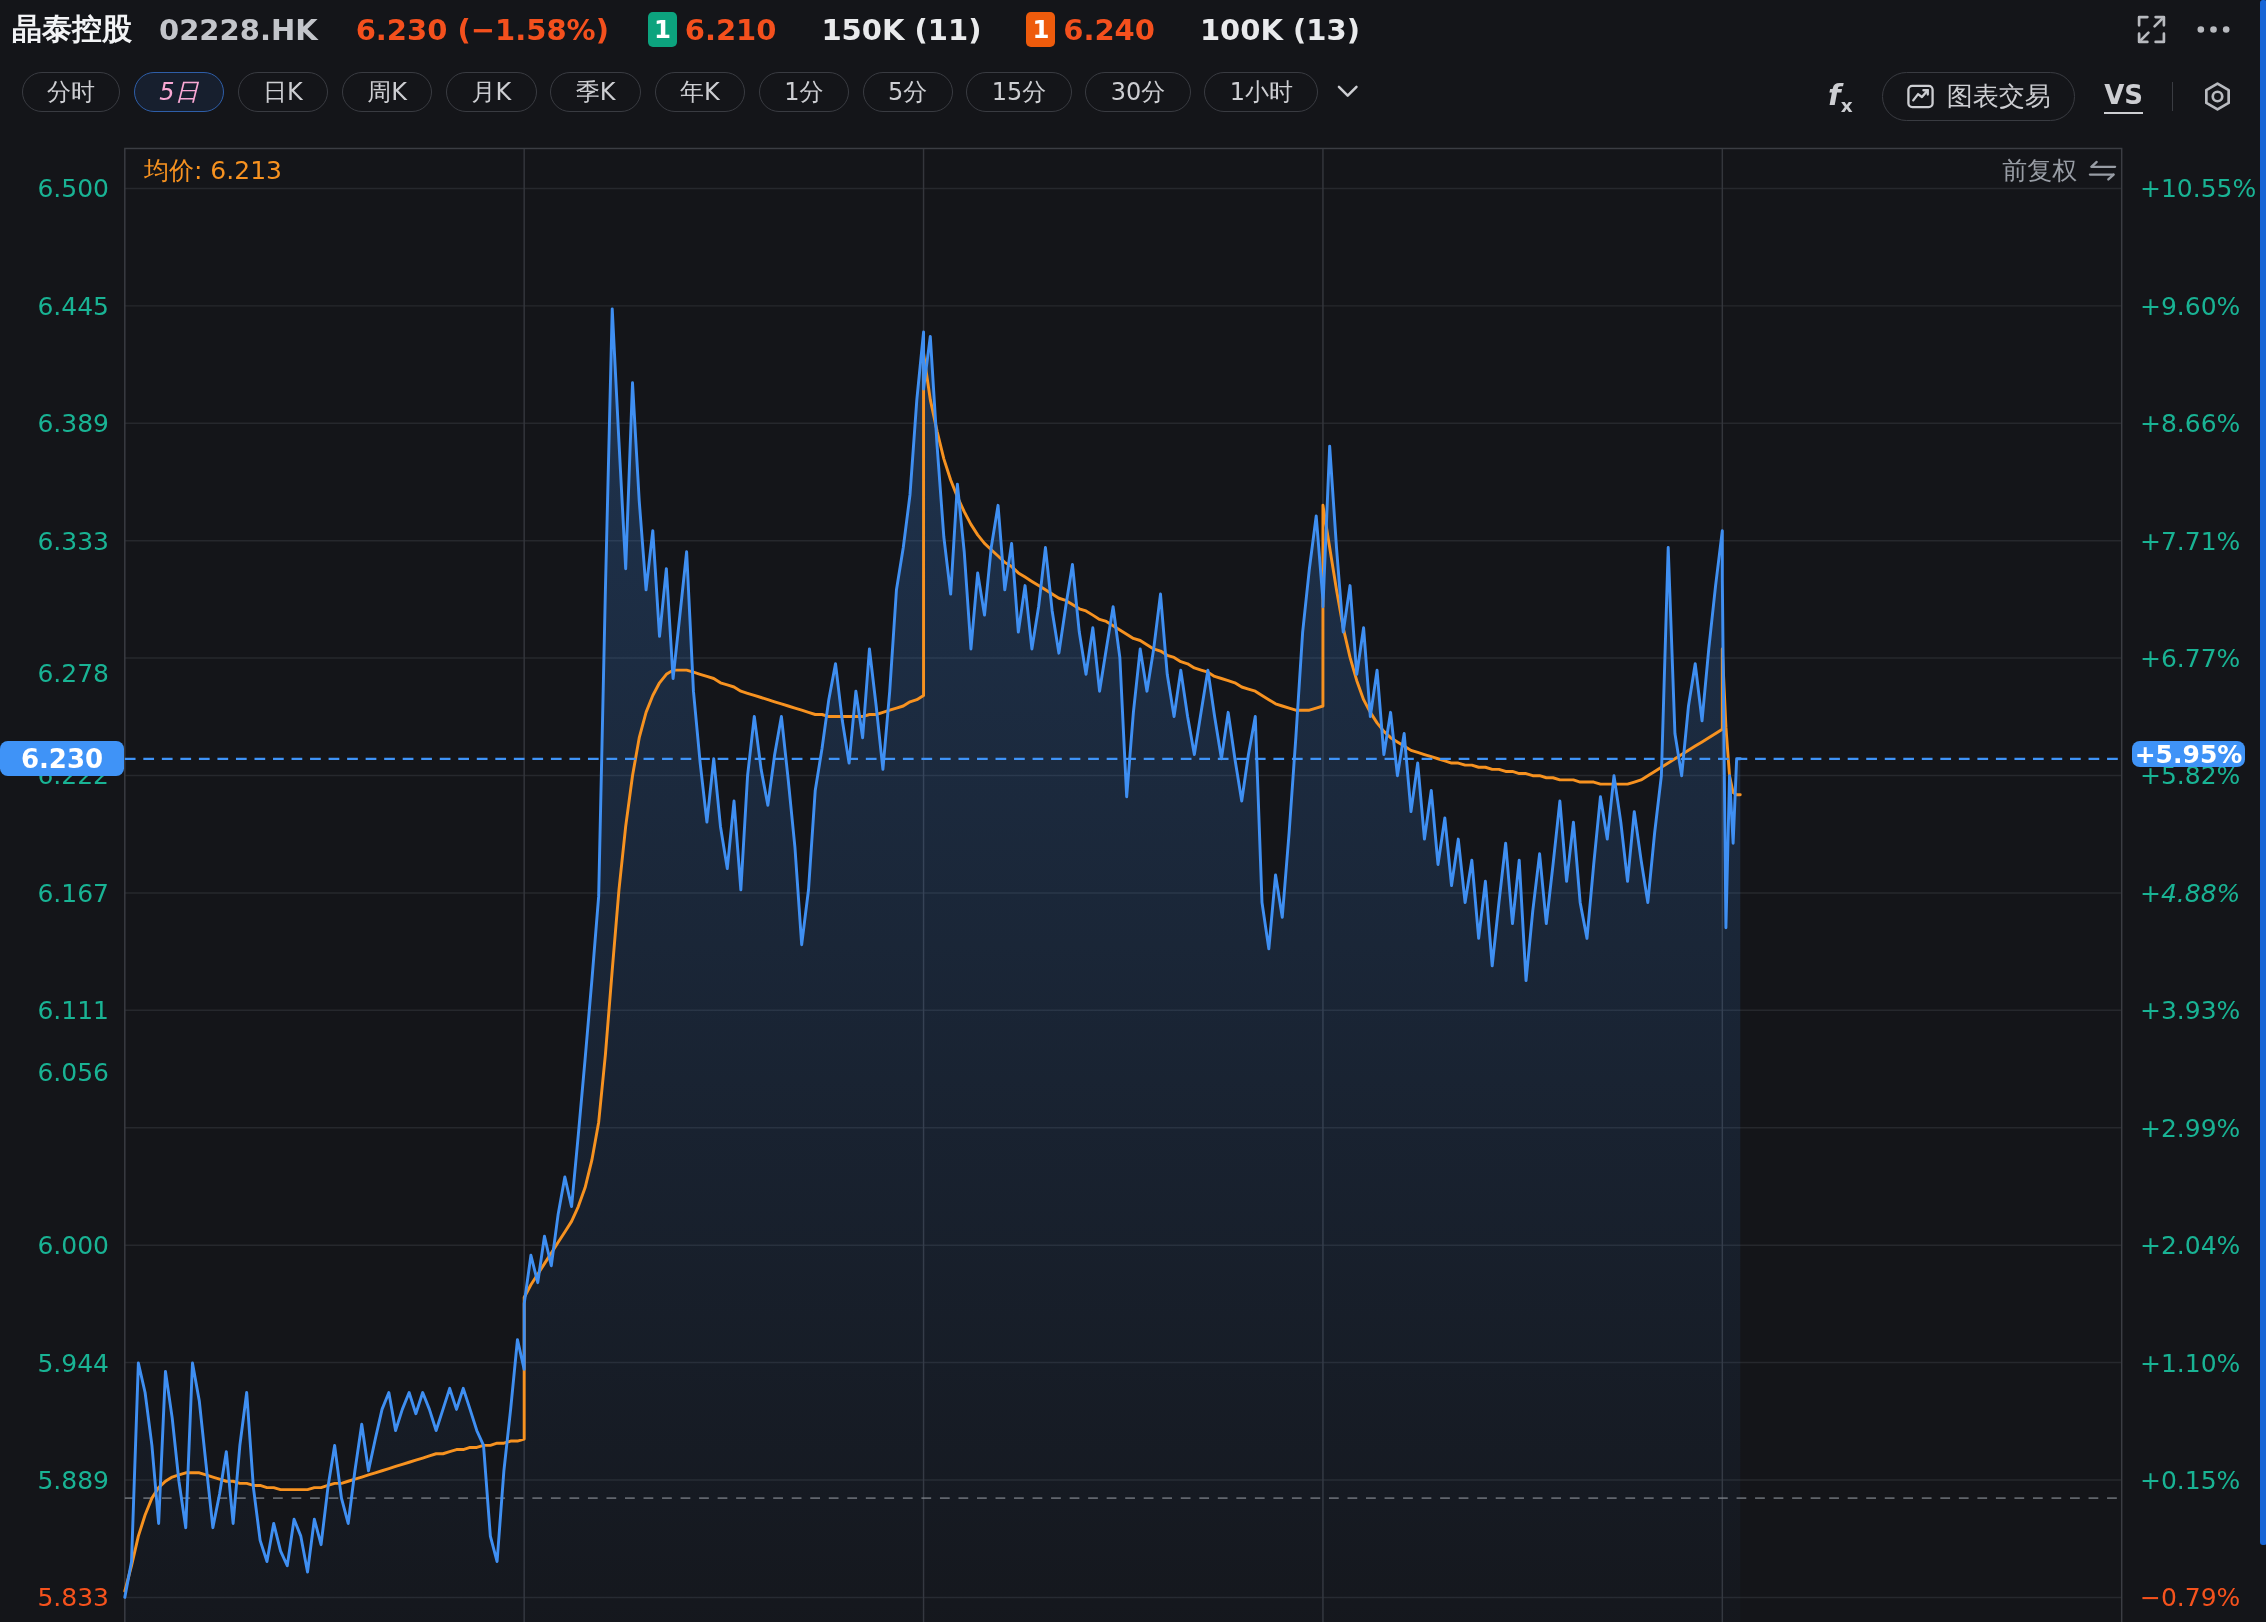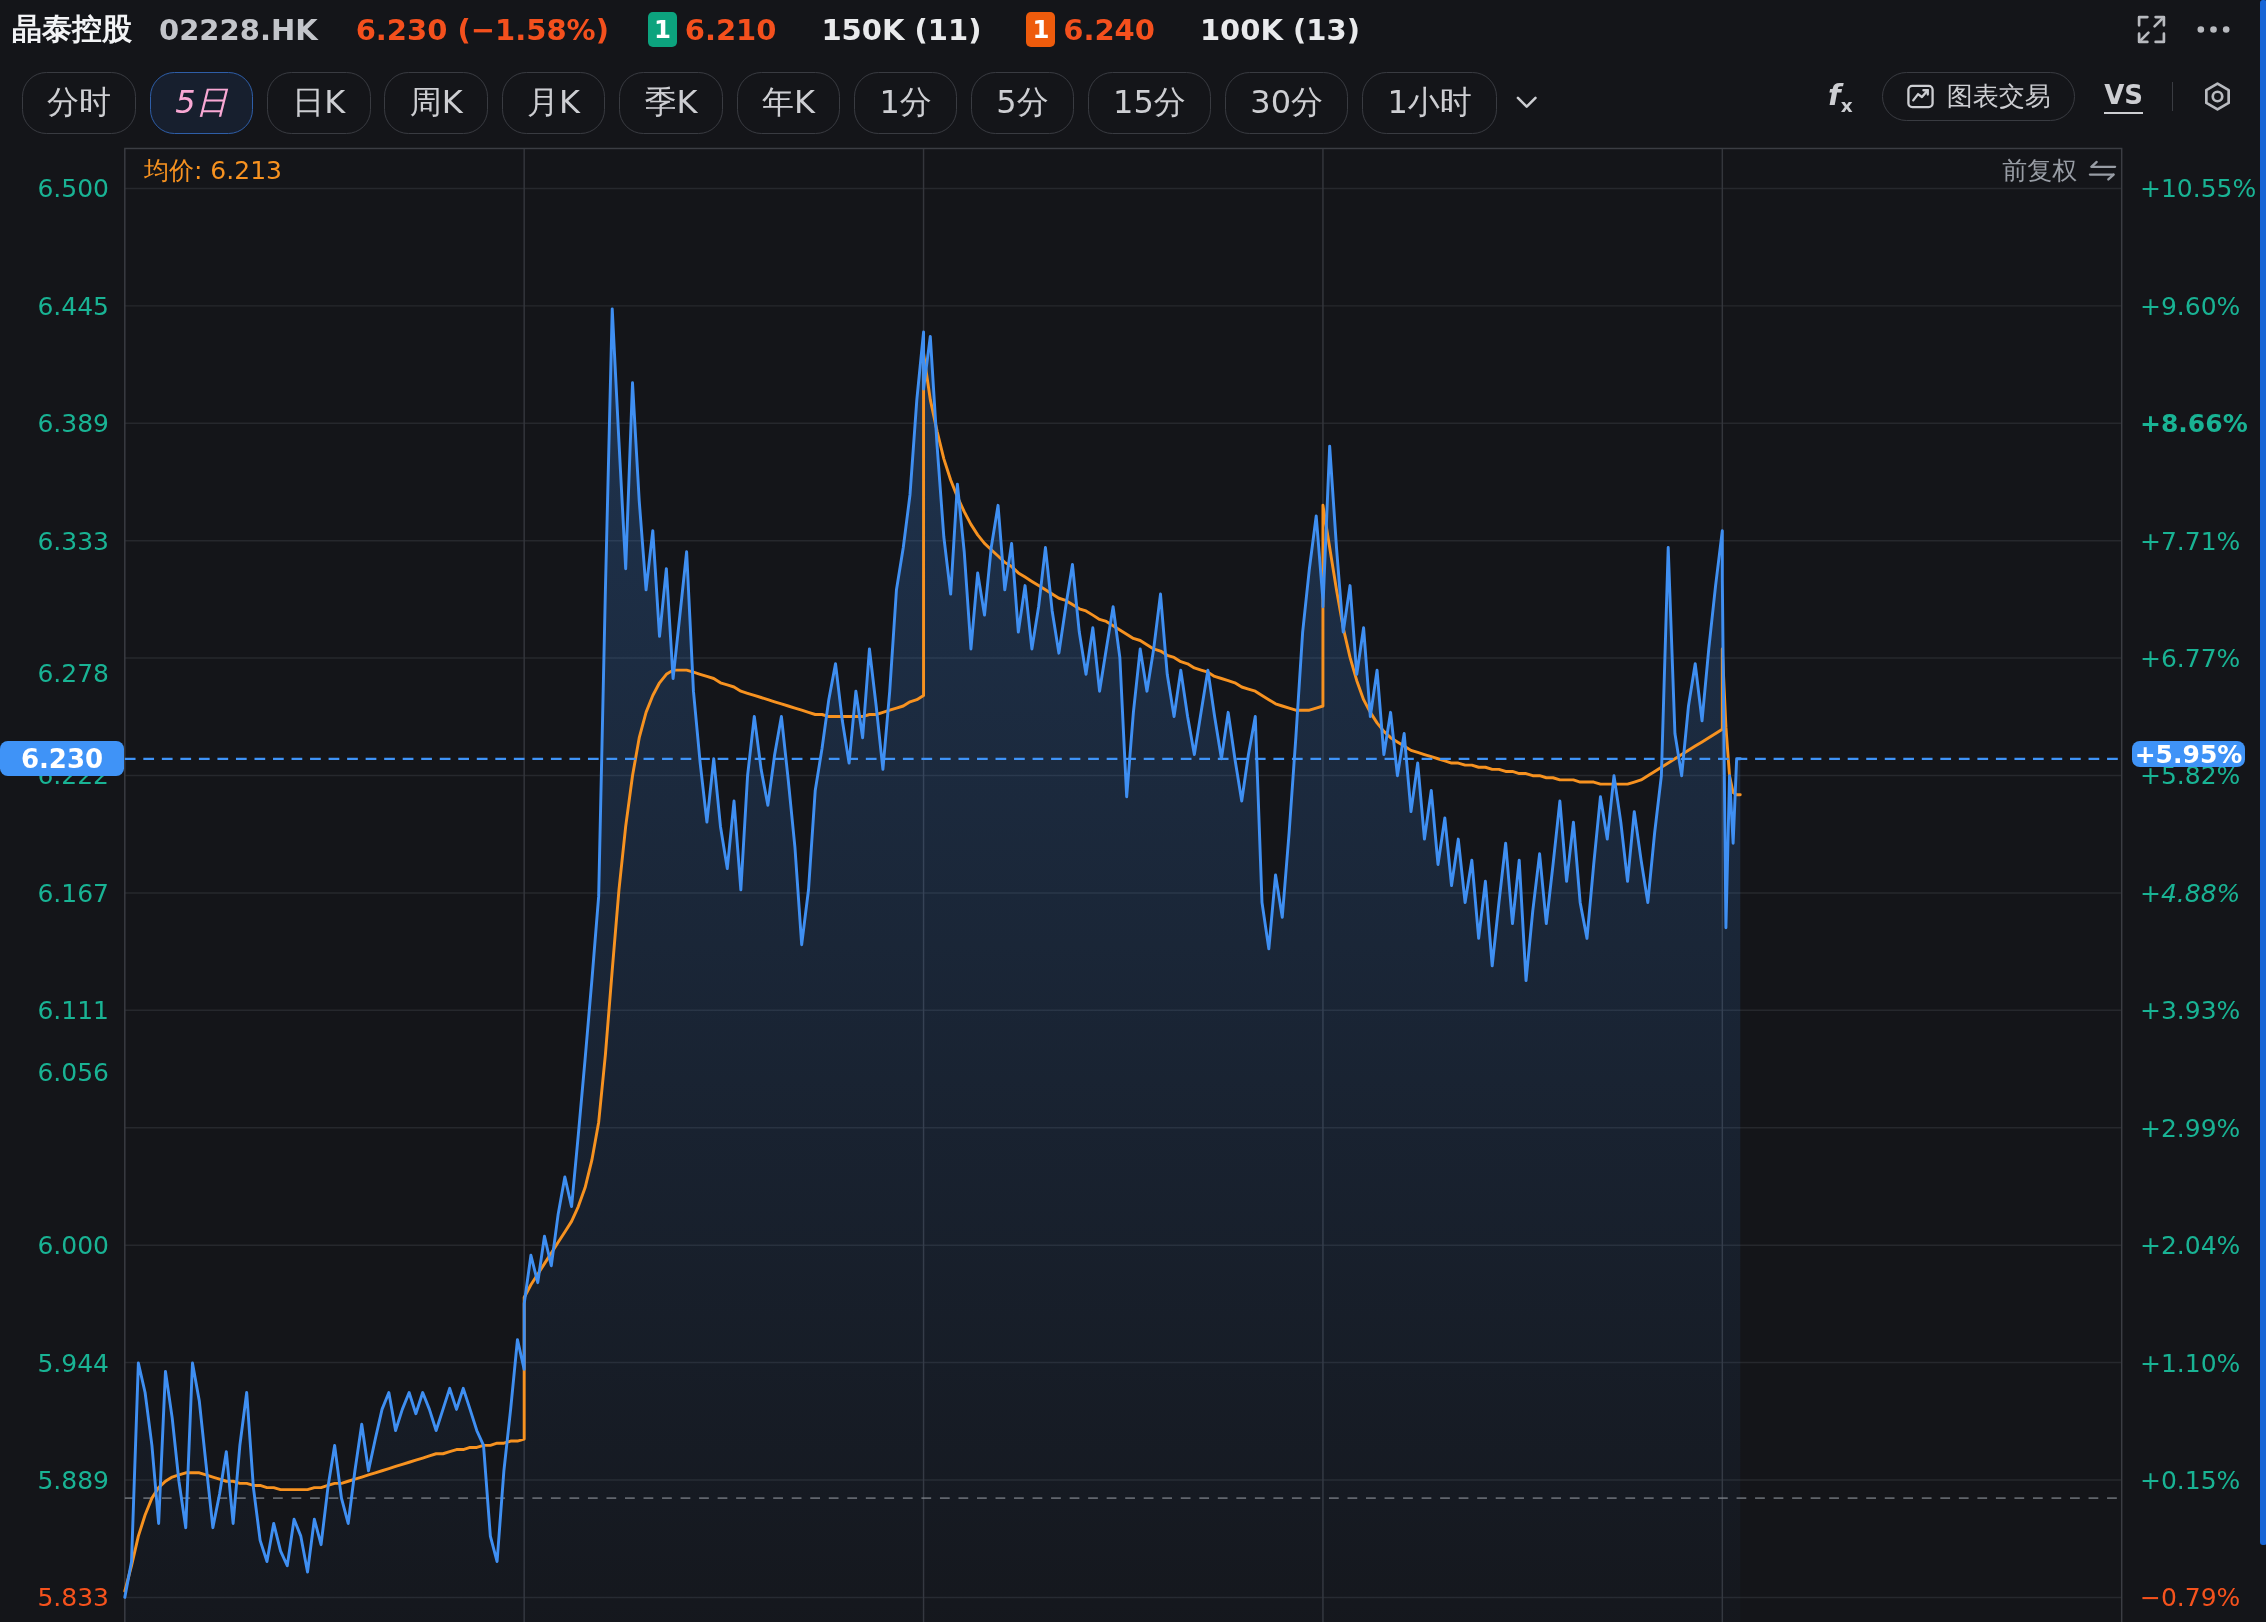--- a/index.html
+++ b/index.html
@@ -13,22 +13,22 @@
   .price-chg{font-size:29px;font-weight:700;color:#f4501d;margin-left:38px;}
   .lvl-badge{width:29px;height:35px;border-radius:4.9px;color:#fff;font-size:24.4px;font-weight:700;
     display:flex;align-items:center;justify-content:center;}
   .bid-badge{background:#0ca37e;margin-left:39px;}
   .ask-badge{background:#ee5b0c;margin-left:45px;}
   .quote-price{font-size:29px;font-weight:700;color:#f4501d;margin-left:7.8px;}
   .quote-size{font-size:29px;font-weight:600;color:#e9eaec;margin-left:45px;}
   .header-right{position:absolute;right:33px;top:0;height:59px;display:flex;align-items:center;gap:27px;}
   
   .toolbar{position:absolute;top:72px;left:21.5px;display:flex;align-items:center;gap:13.7px;}
-  .pill{height:62px;border:1px solid #393b41;border-radius:24.4px;padding:0 24.4px;display:flex;align-items:center;
-    font-size:32px;color:#cdced2;white-space:nowrap;cursor:pointer;}
+  .pill{height:40px;border:1px solid #393b41;border-radius:24.4px;padding:0 24.4px;display:flex;align-items:center;
+    font-size:24px;color:#cdced2;white-space:nowrap;cursor:pointer;}
   .pill.active{color:#f9a8d4;border-color:#2e5ea8;background:rgba(56,130,235,0.10);font-style:italic;}
   .toolbar-right{position:absolute;right:33px;top:72px;height:49px;display:flex;align-items:center;gap:29px;}
   .fx{font-size:29px;color:#cdced2;font-style:italic;font-weight:600;}
   .fx sub{font-size:18.5px;font-style:normal;}
   .trade-pill{height:49px;border:1px solid #393b41;border-radius:24.4px;padding:0 23.4px;display:flex;align-items:center;gap:11.7px;
     font-size:26px;color:#cdced2;cursor:pointer;}
   .vs{font-size:26px;color:#cdced2;border-bottom:2px solid #cdced2;padding-bottom:2px;font-weight:600;}
   .vdiv{width:1px;height:29px;background:#3a3c42;}
   
   .avg-label{position:absolute;left:144px;top:154px;font-size:25px;color:#f79220;}
@@ -164,21 +164,21 @@
     <div class="tick" style="top: 1010px;">6.111</div>
     <div class="tick" style="top: 1072px;">6.056</div>
     <div class="tick" style="top: 1245px;">6.000</div>
     <div class="tick" style="top: 1363px;">5.944</div>
     <div class="tick" style="top: 1480px;">5.889</div>
     <div class="tick down" style="top: 1597px;">5.833</div>
   </div>
 <div class="right-ticks" id="right-ticks">
     <div class="tick" style="top: 188px;">+10.55%</div>
     <div class="tick" style="top: 306px;">+9.60%</div>
-    <div class="tick" style="top: 423px; font-weight: bold;">+8.66%</div>
+    <div class="tick" style="top: 423px;">+8.66%</div>
     <div class="tick" style="top: 541px;">+7.71%</div>
     <div class="tick" style="top: 658px;">+6.77%</div>
     <div class="tick" style="top: 775px;">+5.82%</div>
     <div class="tick" style="top: 893px; font-style: italic;">+4.88%</div>
     <div class="tick" style="top: 1010px;">+3.93%</div>
     <div class="tick" style="top: 1128px;">+2.99%</div>
     <div class="tick" style="top: 1245px;">+2.04%</div>
     <div class="tick" style="top: 1363px;">+1.10%</div>
     <div class="tick" style="top: 1480px;">+0.15%</div>
     <div class="tick down" style="top: 1597px;">−0.79%</div>

